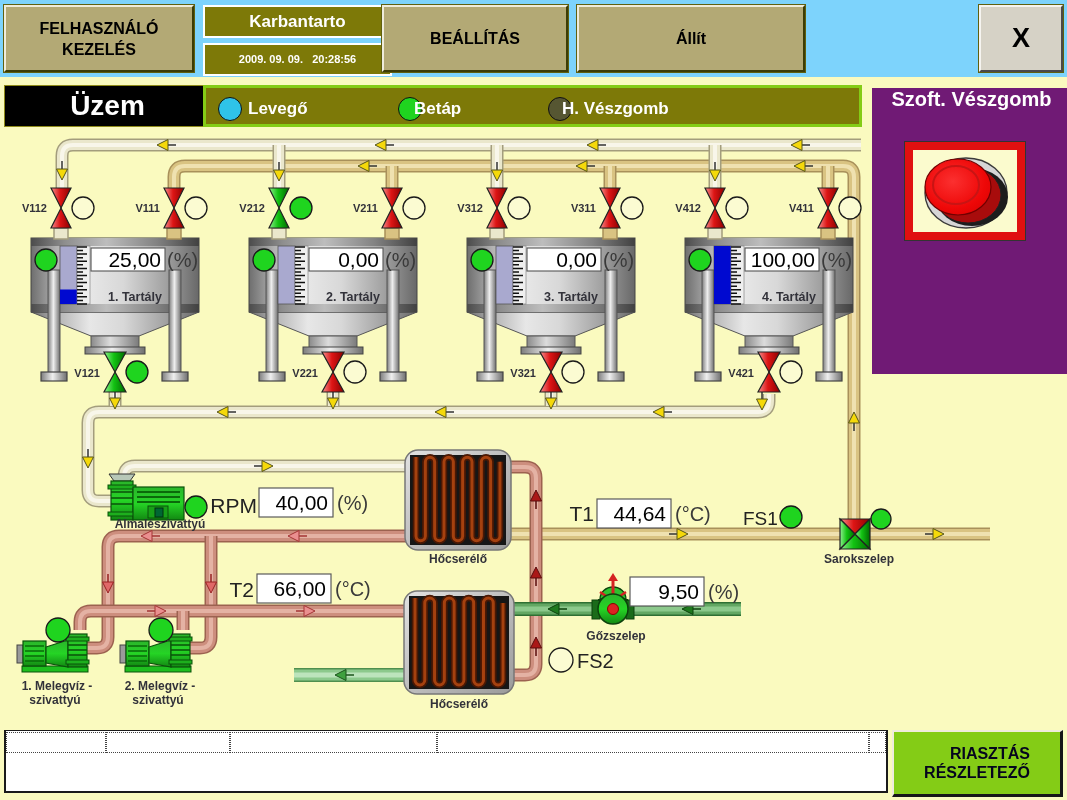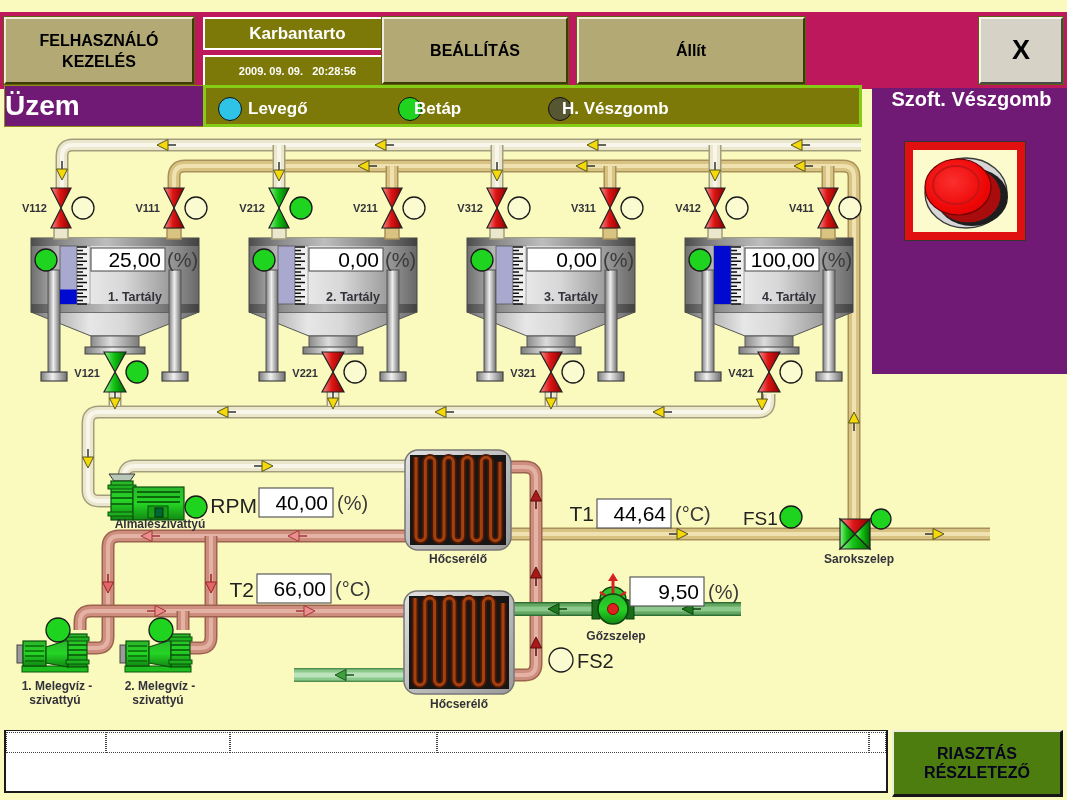--- a/index.html
+++ b/index.html
@@ -1,46 +1,46 @@
 <!DOCTYPE html>
 <html><head><meta charset="utf-8"><title>HMI</title><style>
 *{margin:0;padding:0;box-sizing:border-box}
 body{width:1067px;height:800px;overflow:hidden;background:#fafabf;
  font-family:"Liberation Sans",sans-serif}
 #scr{position:relative;width:1067px;height:800px}
 #proc{position:absolute;left:0;top:0;z-index:1}
 .abs{position:absolute;z-index:2}
-#topbar{left:0;top:12px;width:1067px;height:77px;background:#be185d}
+#topbar{left:0;top:0;width:1067px;height:77px;background:#7dd3fc}
 .tbtn{position:absolute;top:5px;height:67px;background:#b3a975;
  border-top:2px solid #efecdc;border-left:2px solid #efecdc;
  border-bottom:2px solid #3c3c06;border-right:2px solid #3c3c06;
  color:#000;font-weight:bold;font-size:16px;text-align:center;
  display:flex;align-items:center;justify-content:center;line-height:21px;box-shadow:0 0 0 1px #60600f}
 .gbtn{background:#d6d2c6;border-top-color:#f6f4f0;border-left-color:#f6f4f0;
  border-bottom-color:#494949;border-right-color:#494949}
 .wbox{position:absolute;left:203px;width:189px;border:2px solid #ffffff;
  color:#fff;font-weight:bold;text-align:center}
-#uzem{left:4px;top:85px;width:207px;height:42px;background:#701a75;
+#uzem{left:4px;top:85px;width:207px;height:42px;background:#000000;
  border:1px solid #8f8b1a;color:#fff;font-weight:bold;font-size:28px;
- text-align:left;line-height:40px}
+ text-align:center;line-height:40px}
 #legend{left:203px;top:85px;width:659px;height:42px;background:#7d7908;
  border:3px solid #84cc16;color:#fff;font-weight:bold;font-size:17px}
 .lc{position:absolute;top:9px;width:24px;height:24px;border-radius:50%;border:1.5px solid #101010}
 .lt{position:absolute;top:11px}
 #szoft{left:872px;top:88px;width:199px;height:286px;background:#701a75;
  color:#fff;font-weight:bold;font-size:20px;text-align:center}
 #szframe{position:absolute;left:33px;top:54px;width:120px;height:98px;
  background:#fbfbce;border:8px solid #e01010;outline:1px solid #333}
 #alarm{left:4px;top:730px;width:884px;height:63px;background:#fff;
  border:2px solid #1a1a1a;border-top-width:1px}
 .hc{position:absolute;top:1px;height:21px;border:1px dotted #444;background:#fff}
-#albtn{left:892px;top:730px;width:171px;height:67px;background:#4d7c0f;
+#albtn{left:892px;top:730px;width:171px;height:67px;background:#84cc16;
  border-top:2px solid #efecdc;border-left:2px solid #efecdc;
  border-bottom:3px solid #161616;border-right:3px solid #161616;
- color:#05051e;font-weight:bold;font-size:16px;text-align:center;
+ color:#05051e;font-weight:bold;font-size:16px;text-align:right;
  display:flex;align-items:center;justify-content:center;line-height:19px}
 </style></head>
 <body>
 <div id="scr">
 <svg id="proc" width="1067" height="800" viewBox="0 0 1067 800" font-family="Liberation Sans, sans-serif">
       <defs>
 <linearGradient id="met" x1="0" y1="0" x2="1" y2="0">
  <stop offset="0" stop-color="#6e6e6e"></stop>
           <stop offset="0.15" stop-color="#b2b2b2"></stop>
  <stop offset="0.35" stop-color="#e7e7e7"></stop>

